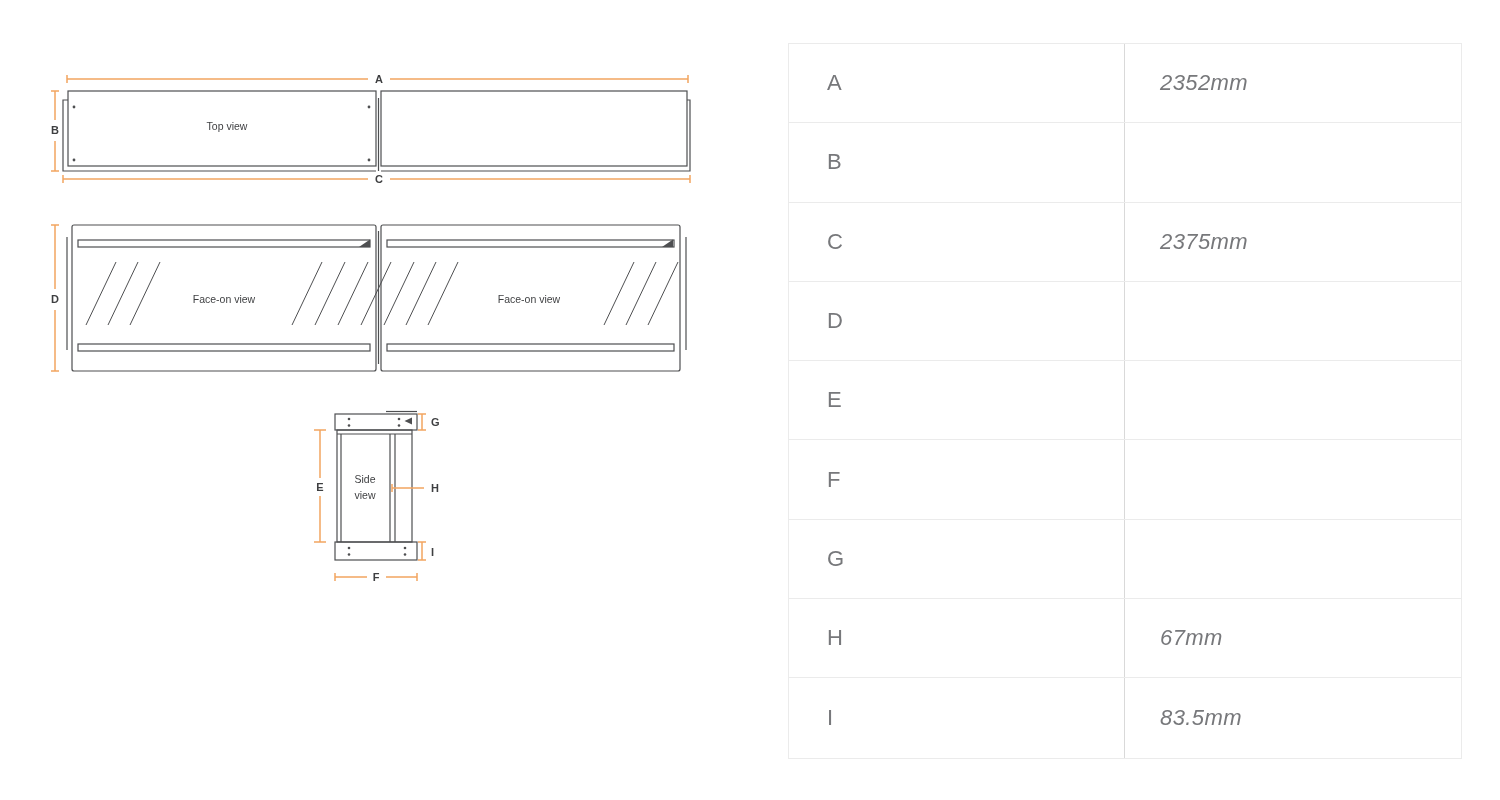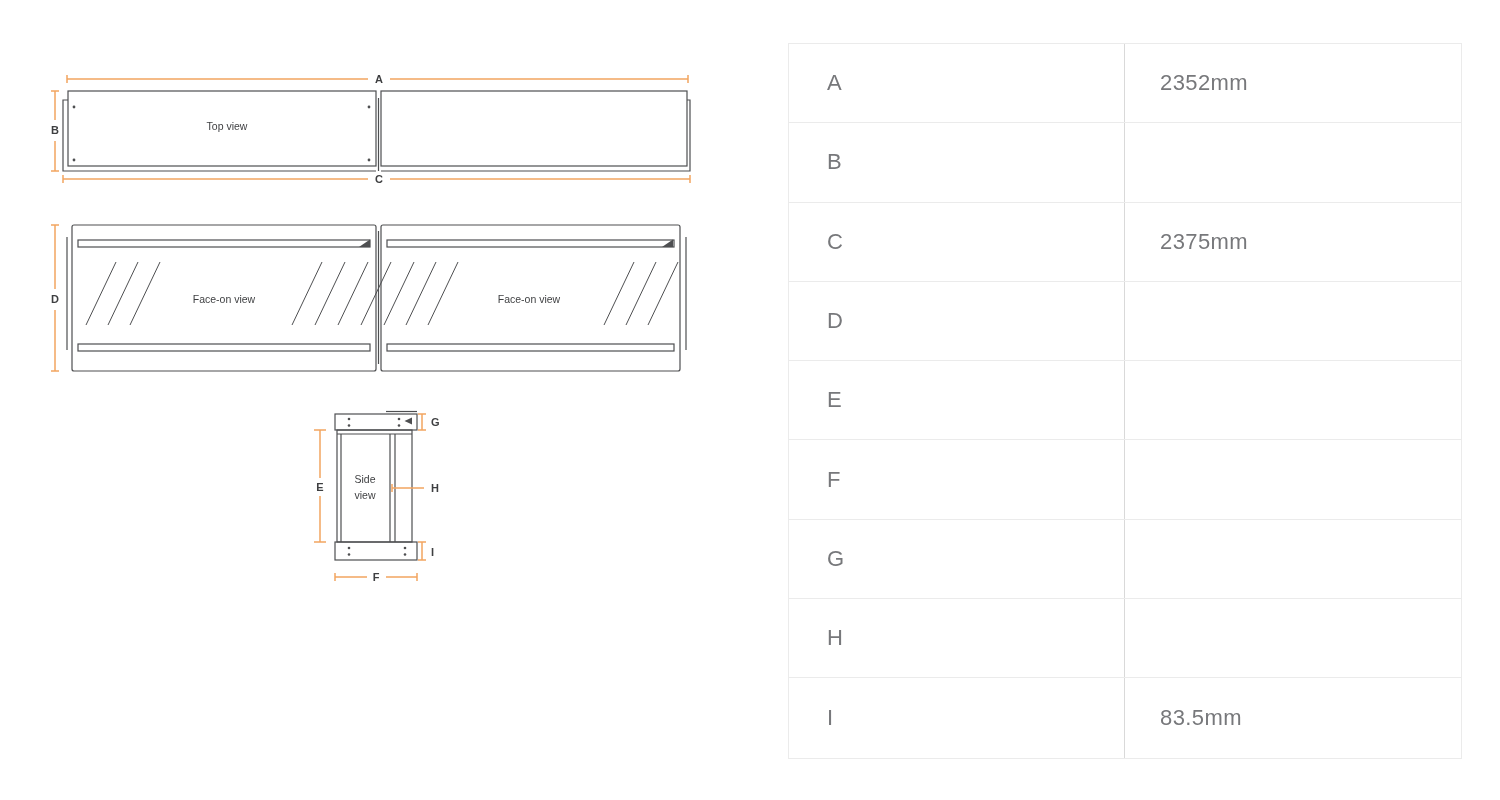--- a/index.html
+++ b/index.html
@@ -28,21 +28,21 @@
   .mid{text-anchor:middle;}
 
   
   .spec-table{position:absolute;left:788px;top:43px;width:674px;
     border:1px solid var(--border);background:var(--bg);
     color:var(--text);font-size:22px;letter-spacing:0.4px;}
   .trow{display:flex;height:79.3px;border-bottom:1px solid var(--border);}
   .trow:last-child{border-bottom:none;}
   .tcell{display:flex;align-items:center;}
   .tlabel{width:50%;padding-left:38px;border-right:1px solid var(--divider);}
-  .tvalue{flex:1;padding-left:35px;}
+  .tvalue{flex:1;padding-left:35px;font-style:italic;}
 </style>
 </head>
 <body>
 
 <div class="canvas">
 
   <svg class="diagram" viewBox="0 0 760 620" xmlns="http://www.w3.org/2000/svg">
 
     <g>
 
@@ -220,20 +220,21 @@
       <div class="tcell tlabel">E</div>
     </div>
     <div class="trow">
       <div class="tcell tlabel">F</div>
     </div>
     <div class="trow">
       <div class="tcell tlabel">G</div>
     </div>
     <div class="trow">
       <div class="tcell tlabel">H</div>
+      <div class="tcell tvalue">67mm</div>
     </div>
     <div class="trow">
       <div class="tcell tlabel">I</div>
       <div class="tcell tvalue">83.5mm</div>
     </div>
   </div>
 
 </div>
 
 </body></html>

